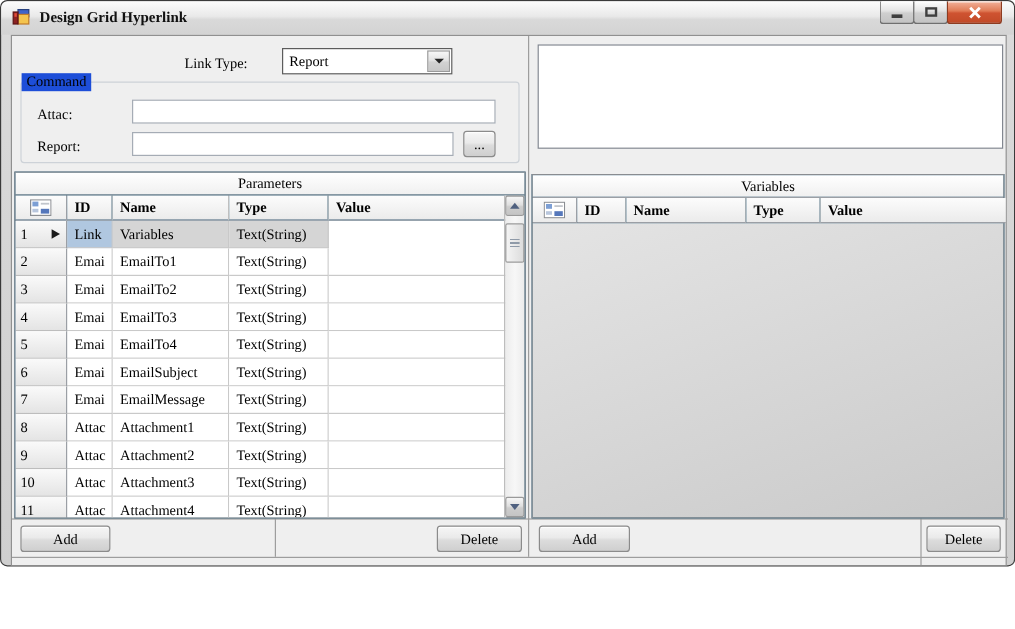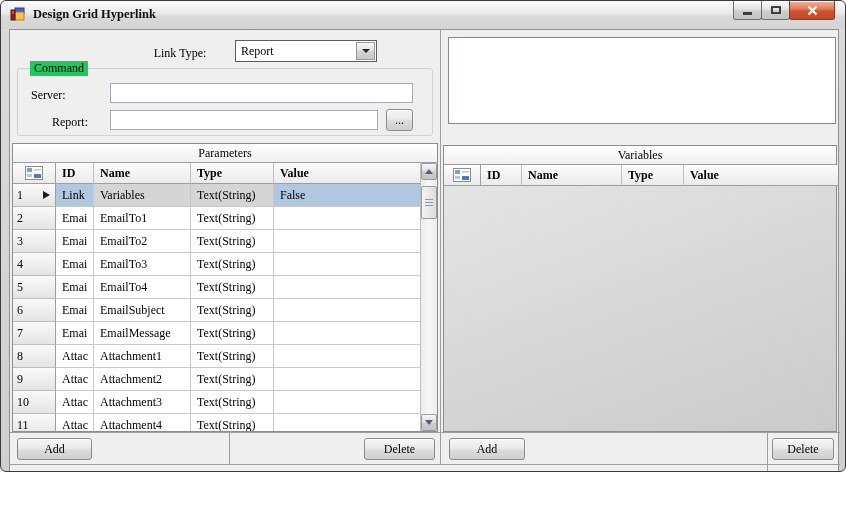--- a/index.html
+++ b/index.html
@@ -29,21 +29,21 @@
   .lbl { position:absolute; line-height:16px; }
   .combo { position:absolute; left:225px; top:10px; width:142px; height:22px; background:#fff; border:1px solid #5c5c5c; }
   .combo-text { position:absolute; left:5px; top:2px; line-height:17px; }
   .combo-btn { position:absolute; right:1px; top:1px; bottom:1px; width:19px;
                background:linear-gradient(180deg,#f7f7f7,#e3e3e3 45%,#d2d2d2 55%,#c8c8c8);
                border:1px solid #9a9a9a; display:flex; align-items:center; justify-content:center; }
   .arr-down { width:0; height:0; border-left:4px solid transparent; border-right:4px solid transparent; border-top:4px solid #262626; }
   
   .groupbox { position:absolute; left:7px; top:38px; width:416px; height:68px;
               border:1px solid #cdd2d8; border-radius:3px; }
-  .groupbox .legend { position:absolute; left:12px; top:-8px; background:#22c55e; padding:0 4px; }
+  .groupbox .legend { position:absolute; left:0; top:-8px; background:#1d4ed8; padding:0 4px; }
   .txt { position:absolute; height:20px; border:1px solid #a5acb5; background:#fff; font-family:inherit; font-size:12px; padding:0 4px; }
   
   .btn { position:absolute; border:1px solid #8b8b8b; border-radius:3px; font-family:inherit; font-size:12px; color:#000;
          background:linear-gradient(180deg,#f6f6f6,#eaeaea 45%,#dcdcdc 55%,#cfcfcf);
          box-shadow:inset 0 1px 0 rgba(255,255,255,.85); text-align:center; cursor:default; }
   
   .grid { position:absolute; border:1px solid #898c90; background:#0c4a6e; }
   .grid-caption { position:absolute; left:0; top:0; right:0; height:19px; text-align:center; line-height:18px;
                   background:linear-gradient(180deg,#ffffff,#f0f0f0); border-bottom:1px solid #9b9fa5; }
   .grid-header { position:absolute; left:0; top:19px; height:21px; display:flex; }
@@ -123,23 +123,23 @@
     <div class="lbl" style="left:120px; top:15px; width:100px; text-align:center;">Link Type:</div>
     <div class="combo">
       <span class="combo-text">Report</span>
       <span class="combo-btn">
         <i class="arr-down"></i>
       </span>
     </div>
 
     <div class="groupbox">
       <span class="legend">Command</span>
-      <div class="lbl" style="left:13px; top:18px;">Server:</div>
+      <div class="lbl" style="left:13px; top:18px;">Attac:</div>
       <input class="txt" style="left: 92px; top: 14px; width: 303px;" value="">
-      <div class="lbl" style="left:13px; top:45px;margin-left:21px;">Report:</div>
+      <div class="lbl" style="left:13px; top:45px;">Report:</div>
       <input class="txt" style="left: 92px; top: 41px; width: 268px;" value="">
       <button class="btn" style="left:368px; top:40px; width:27px; height:22px;">...</button>
     </div>
 
     <div class="grid" style="left:2px; top:113px; width:426px; height:289px;">
       <div class="grid-caption">Parameters</div>
       <div class="grid-header">
         <div class="gh rowhdr pw-rh">
           <svg width="18" height="14" viewBox="0 0 18 14">
             <rect x="0.5" y="0.5" width="17" height="13" fill="#ffffff" stroke="#8a8d92"></rect>
@@ -156,21 +156,20 @@
       </div>
       <div class="grid-body" style="width:409px;">
           <div class="grow selected">
     <div class="gc rowhdr pw-rh">
       <span class="rownum">1</span>
       <span class="cur-arrow"></span>
     </div>
     <div class="gc c-id pw-id">Link</div>
     <div class="gc c-name pw-name">Variables</div>
     <div class="gc c-type pw-type">Text(String)</div>
-    <div class="gc c-value pw-val">False</div>
   </div>
           <div class="grow">
     <div class="gc rowhdr pw-rh">
       <span class="rownum">2</span>
       
     </div>
     <div class="gc c-id pw-id">Emai</div>
     <div class="gc c-name pw-name">EmailTo1</div>
     <div class="gc c-type pw-type">Text(String)</div>
     <div class="gc c-value pw-val"></div>

